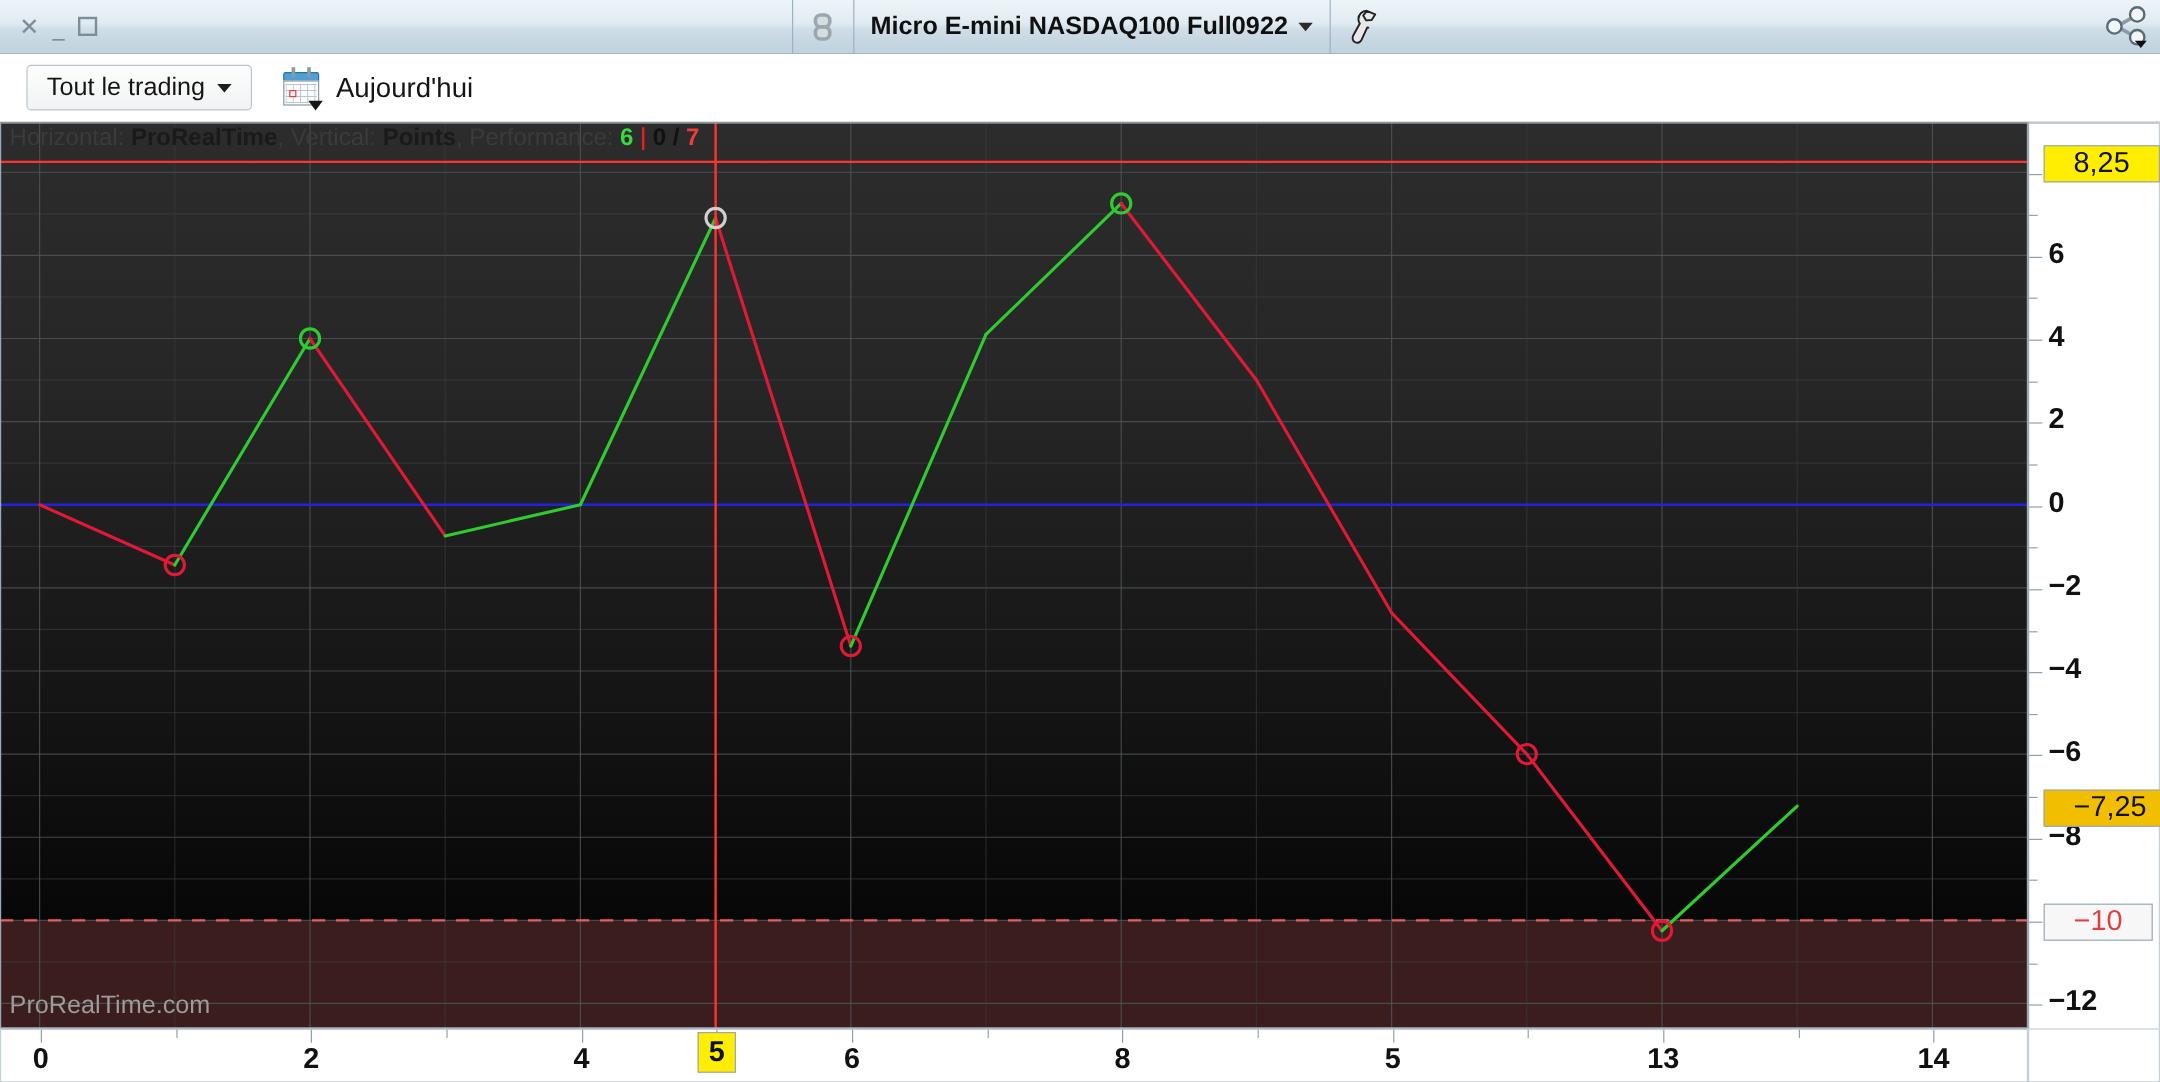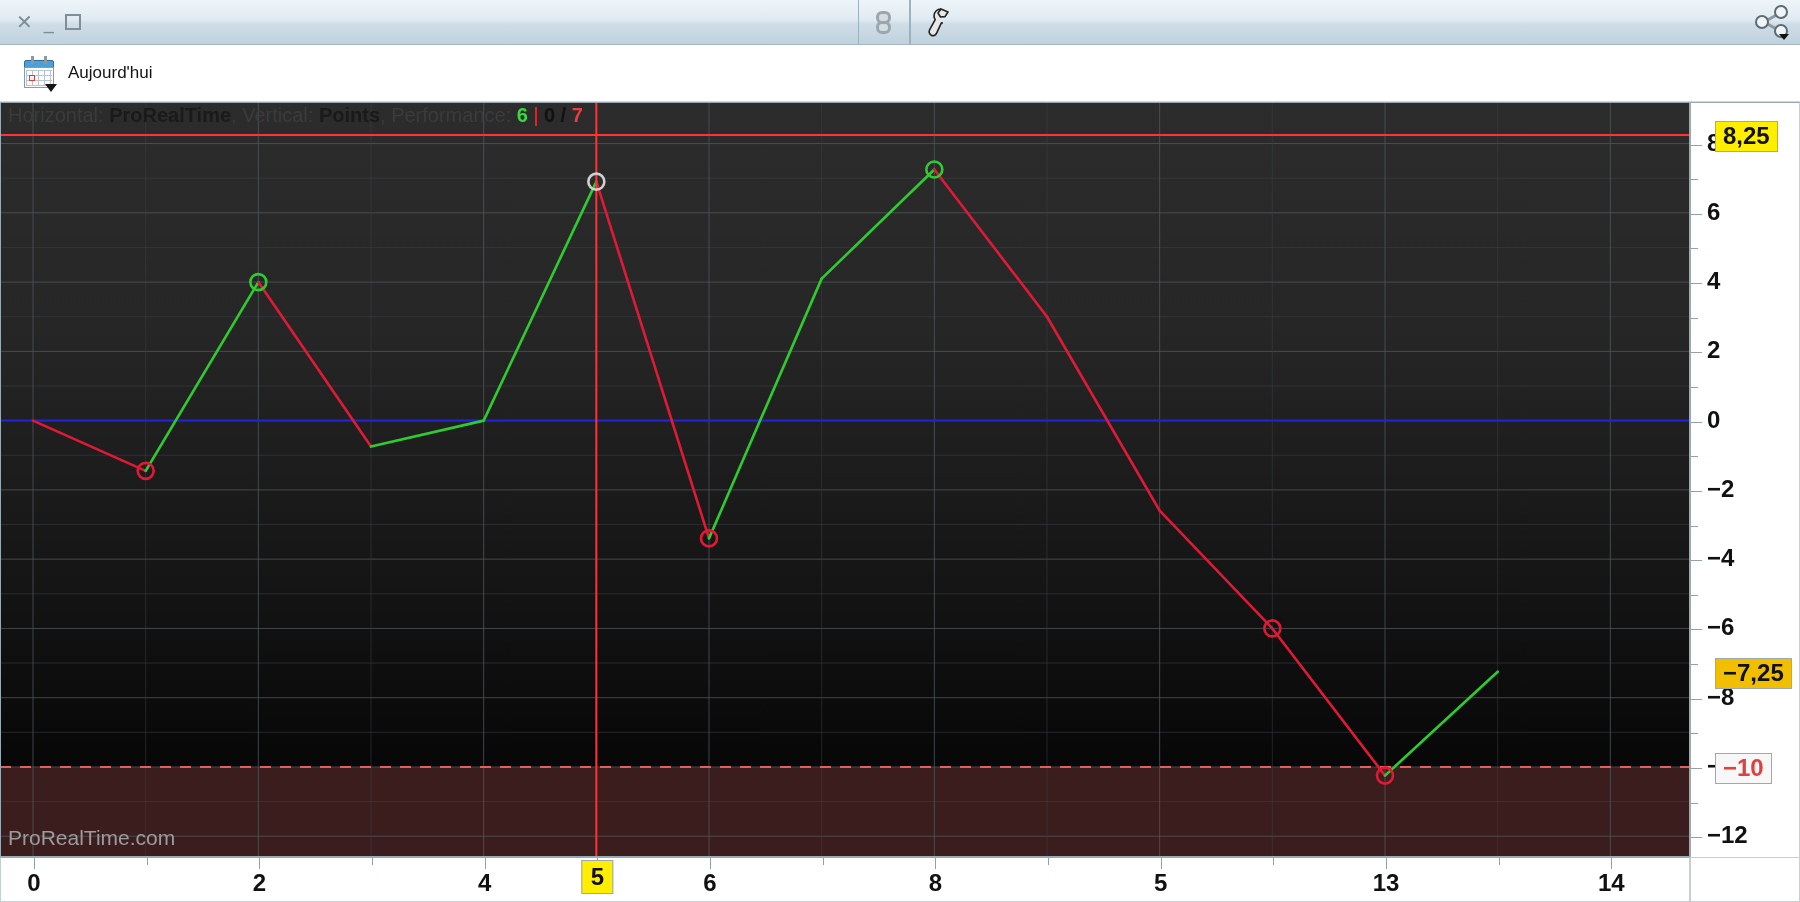--- a/index.html
+++ b/index.html
@@ -73,21 +73,21 @@
   .cal-icon .body { position:absolute;left:2px;top:11px;width:30px;height:21px;background:#fbfbfb;border:1px solid #8b9ba5;}
   .cal-icon .ring1,.cal-icon .ring2 {position:absolute;top:0;width:3px;height:8px;background:#8a9aa3;}
   .cal-icon .ring1{left:9px}.cal-icon .ring2{left:22px}
   .cal-icon .grid {position:absolute;left:4px;top:14px;width:26px;height:16px;
     background-image:
       linear-gradient(to right,#b9c6cd 1px,transparent 1px),
       linear-gradient(to bottom,#b9c6cd 1px,transparent 1px);
     background-size:6px 5px;}
   .cal-icon .dot {position:absolute;left:7px;top:19px;width:6px;height:6px;border:1px solid #cc4444;background:#ffecec;}
   .cal-icon .arw {position:absolute;right:-1px;bottom:-2px;width:0;height:0;border-left:6px solid transparent;border-right:6px solid transparent;border-top:8px solid #151515;}
-  .today-label { font-size:17px; color:#141414; }
+  .today-label { font-size:23px; color:#141414; }
 
   
   .chart-wrap { position:absolute; left:0; top:102px; width:1800px; height:800px; background:#fff; }
 
   .plot {
     position:absolute; left:0; top:0; width:1690px; height:755px;
     background: linear-gradient(to bottom, #2c2c2c 0%, #262626 30%, #141414 65%, #000000 100%);
     overflow:hidden;
   }
   .plot-border { position:absolute; left:0; top:0; width:1690px; height:755px; border:1px solid #9aa9b3; pointer-events:none; }
@@ -107,22 +107,22 @@
   .axis-right {
     position:absolute; left:1690px; top:0; width:110px; height:755px;
     background:#ffffff; border-left:1px solid #9aa9b3; border-top:1px solid #9aa9b3; border-right:1px solid #c4d0d8;
   }
   .ytick { position:absolute; left:0; height:1px; }
   .ytick .mark { position:absolute; left:0; top:0; width:11px; height:1px; background:#8fa2ad; }
   .ytick .mark.minor { width:7px; }
   .ytick .lbl { position:absolute; left:16px; top:-16px; font-size:24px; color:#111; font-weight:bold; }
 
   .ybadge {
-    position:absolute; left:24px; height:31px; display:flex; align-items:center; justify-content:center;
-    padding:0 7px; border:1px solid #9aa9b3; font-size:24px; font-weight:bold; white-space:nowrap;
+    position:absolute; left:12px; height:31px; display:flex; align-items:center; justify-content:center;
+    padding:0 24px; border:1px solid #9aa9b3; font-size:24px; font-weight:normal; white-space:nowrap;
   }
 
   .axis-bottom {
     position:absolute; left:0; top:755px; width:1690px; height:45px;
     background:#ffffff; border:1px solid #c4d0d8; border-top:1px solid #9aa9b3;
   }
   .xtick { position:absolute; top:0; width:1px; }
   .xtick .mark { position:absolute; top:0; left:0; width:1px; height:11px; background:#8fa2ad; }
   .xtick .mark.minor { height:7px; }
   .xtick .lbl { position:absolute; top:11px; left:0; transform:translateX(-50%); font-size:24px; font-weight:bold; color:#111; }
@@ -157,20 +157,24 @@
 
     <div class="tb-section">
       <span class="link-icon">
           <span></span>
           <span></span>
         </span>
     </div>
 
     <div class="tb-sep"></div>
 
+    <div class="tb-section">
+      <span class="instrument">Micro E-mini NASDAQ100 Full0922</span>
+      <span class="caret"></span>
+    </div>
 
     <div class="tb-sep"></div>
 
     <div class="tb-section">
       <svg width="26" height="30" viewBox="0 0 26 30">
         <path d="M16 2 c-4 0 -7 3 -7 7 c0 1.5 .5 2.6 1.2 3.6 l-5.5 10 c-1.2 2.2 -.4 4.6 1.6 5.6 c2 1 4.3 .2 5.3 -2 l4.8 -10.4 c.5 .1 1 .2 1.6 .2" fill="#e8e8e8" stroke="#222" stroke-width="1.6" stroke-linejoin="round"></path>
         <path d="M16 2 l-3 4 l2.5 4 l4.5 -.4 l3 -4.6 z" fill="#e8e8e8" stroke="#222" stroke-width="1.6" stroke-linejoin="round"></path>
       </svg>
     </div>
 
@@ -182,20 +186,24 @@
         <line x1="15" y1="18" x2="31" y2="27" stroke="#8d9aa3" stroke-width="3"></line>
         <circle cx="32" cy="8" r="6" fill="#f2f5f7" stroke="#5b6b75" stroke-width="2"></circle>
         <circle cx="13" cy="18" r="6" fill="#f2f5f7" stroke="#5b6b75" stroke-width="2"></circle>
         <circle cx="32" cy="27" r="6" fill="#f2f5f7" stroke="#5b6b75" stroke-width="2"></circle>
         <path d="M30 30 l10 0 l-5 6 z" fill="#111"></path>
       </svg>
     </div>
   </div>
 
   <div class="toolbar">
+    <div class="tbtn">
+      <span>Tout le trading</span>
+      <span class="caret"></span>
+    </div>
     <div class="today-group">
       <span class="cal-icon">
         <span class="top"></span>
           <span class="ring1"></span>
           <span class="ring2"></span>
         <span class="body"></span>
           <span class="grid"></span>
           <span class="dot"></span>
           <span class="arw"></span>
       </span>

